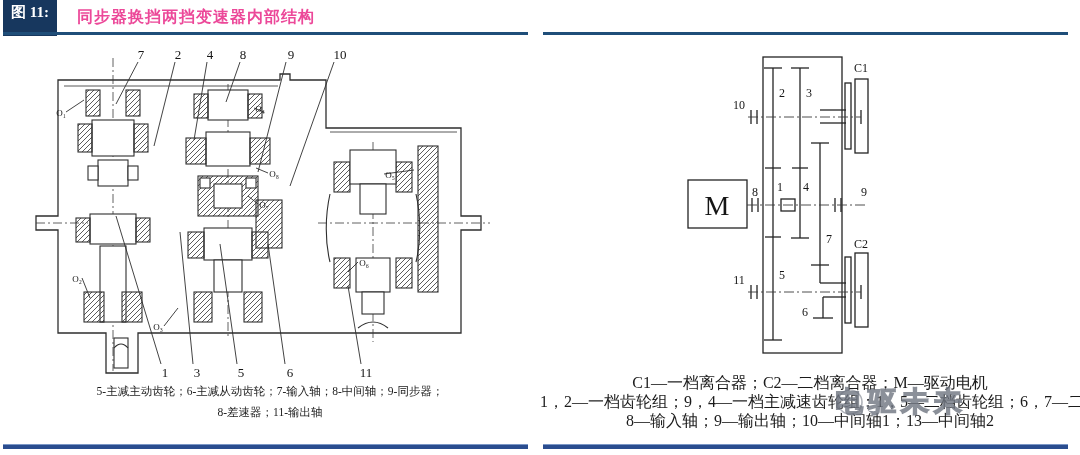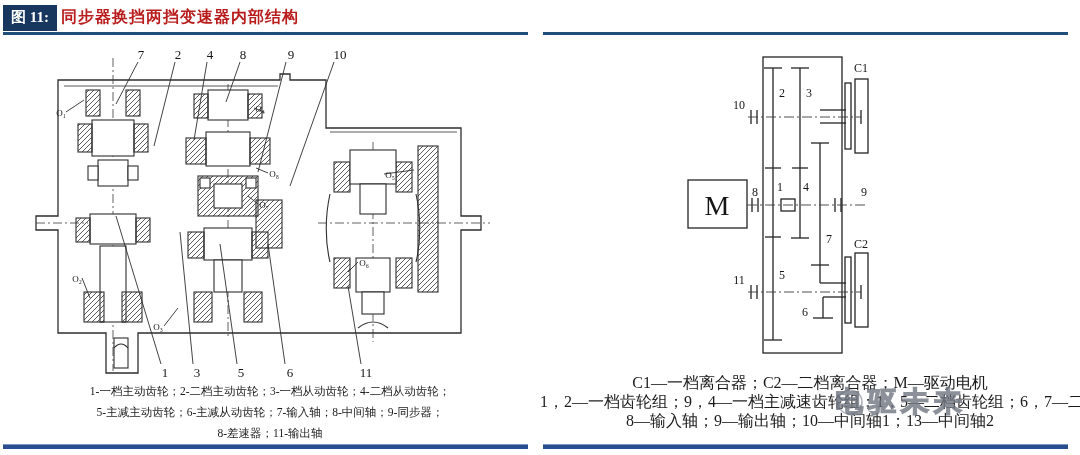--- a/index.html
+++ b/index.html
@@ -3,22 +3,22 @@
 <meta charset="utf-8">
 <style>
   html,body{margin:0;padding:0;}
   body{width:1080px;height:455px;background:#ffffff;position:relative;overflow:hidden;
        font-family:"Liberation Sans",sans-serif;}
   .panel{position:absolute;top:0;height:455px;background:#fff;}
   #panel-left{left:0;width:540px;}
   #panel-right{left:540px;width:540px;}
   .fig-header{position:absolute;top:4px;left:3px;right:10px;height:27px;display:flex;align-items:center;}
   .fig-tag{background:#17375e;color:#ffffff;font-family:"Liberation Serif",serif;font-weight:bold;
-           font-size:15px;line-height:23px;padding:1px 8px 2px 8px;white-space:nowrap;}
-  .fig-title{color:#b91c1c;font-weight:bold;font-size:16px;margin-left:4px;letter-spacing:1px;white-space:nowrap;}
+           font-size:15px;line-height:23px;padding:1px 8px 12px 8px;white-space:nowrap;}
+  .fig-title{color:#ec4899;font-weight:bold;font-size:16px;margin-left:20px;letter-spacing:1px;white-space:nowrap;}
   .header-rule{position:absolute;top:32px;left:3px;right:12px;height:3px;background:#1f4e79;}
   .bottom-rule{position:absolute;top:444px;left:3px;right:12px;height:4px;background:#2a4d8f;border-top:1px solid #7b97c6;}
   .caption{position:absolute;left:0;right:0;text-align:center;color:#1b1b1b;
            font-family:"Liberation Serif",serif;white-space:nowrap;}
   #panel-left .caption{top:381px;font-size:11.5px;line-height:21px;}
   #panel-right .caption{top:373px;font-size:16px;line-height:19px;}
   svg{position:absolute;}
   svg text{font-family:"Liberation Serif",serif;fill:#151515;}
   .watermark{position:absolute;top:383px;left:295px;display:flex;align-items:center;gap:5px;
              pointer-events:none;z-index:5;}
@@ -154,21 +154,20 @@
       <text x="130" y="284">O₃</text>
       <text x="232" y="66">O₄</text>
       <text x="362" y="132">O₅</text>
       <text x="336" y="220">O₆</text>
       <text x="236" y="162">O₇</text>
       <text x="246" y="131">O₈</text>
     </g>
   </svg>
 
   <div class="caption">
-    <div>1-一档主动齿轮；2-二档主动齿轮；3-一档从动齿轮；4-二档从动齿轮；</div>
     <div>5-主减主动齿轮；6-主减从动齿轮；7-输入轴；8-中间轴；9-同步器；</div>
     <div>8-差速器；11-输出轴</div>
   </div>
   <div class="bottom-rule"></div>
 </section>
 
 <section class="panel" id="panel-right">
   <div class="header-rule"></div>
 
   <svg id="fig12-svg" style="left:145px;top:55px;" width="205" height="300" viewBox="0 0 205 300">

